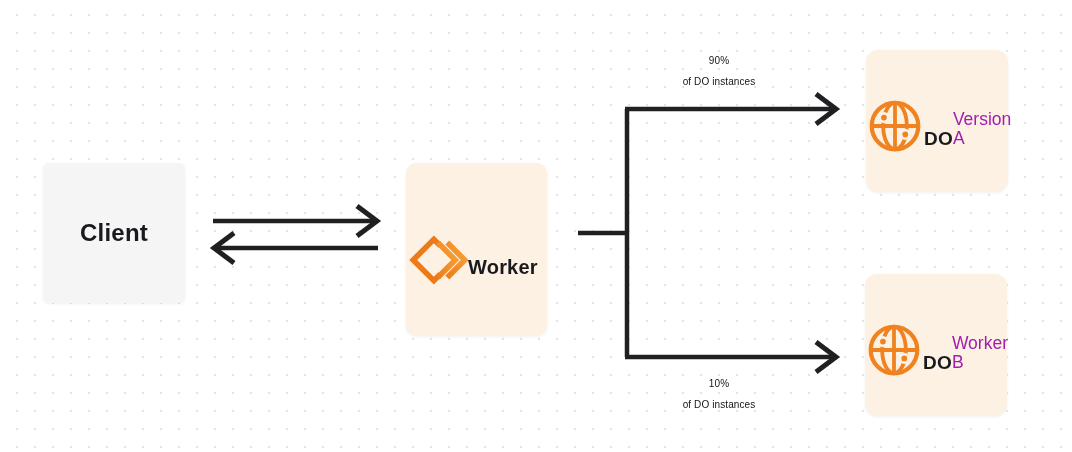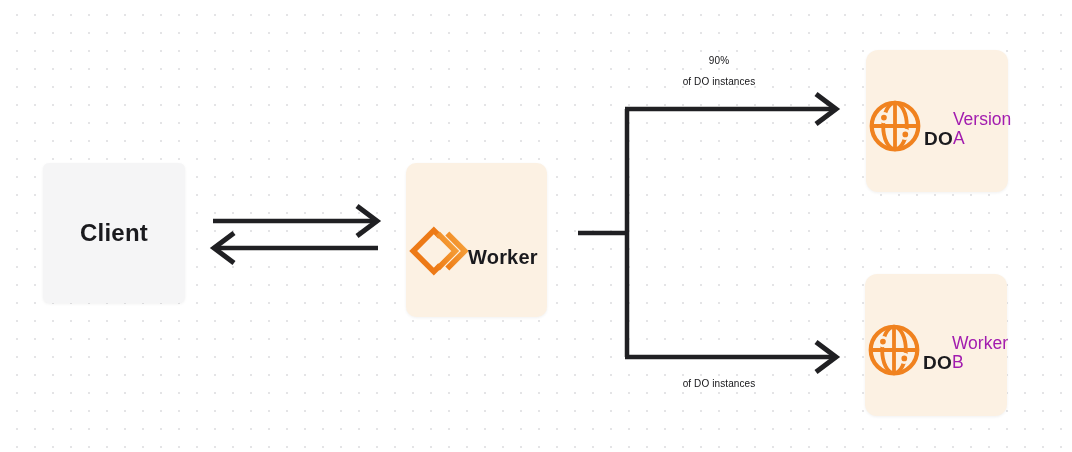--- a/index.html
+++ b/index.html
@@ -46,21 +46,21 @@
     border-radius: 6px;
   }
   .node-client .node-label {
     font-size: 24px;
     font-weight: 700;
     color: #1a1a1e;
     letter-spacing: 0.2px;
   }
   .node-worker {
     left: 406px; top: 163px;
-    width: 141px; height: 154px;
+    width: 141px; height: 173px;
     background: var(--node-cream, #fcf1e3);
     border-radius: 10px;
     justify-content: flex-start;
     padding-top: 21px;
   }
   .node-worker .node-label {
     margin-top: 14px;
     font-size: 20px;
     font-weight: 700;
     color: #1a1a1e;
@@ -182,16 +182,17 @@
     </span>
     <span class="node-title">DO</span>
     <span class="node-subtitle">Worker B</span>
   </div>
 
   <div class="branch-label branch-label-top">
     <div>90%</div>
     <div>of DO instances</div>
   </div>
   <div class="branch-label branch-label-bottom">
+    <div>10%</div>
     <div>of DO instances</div>
   </div>
 
 </div>
 
 </body></html>

